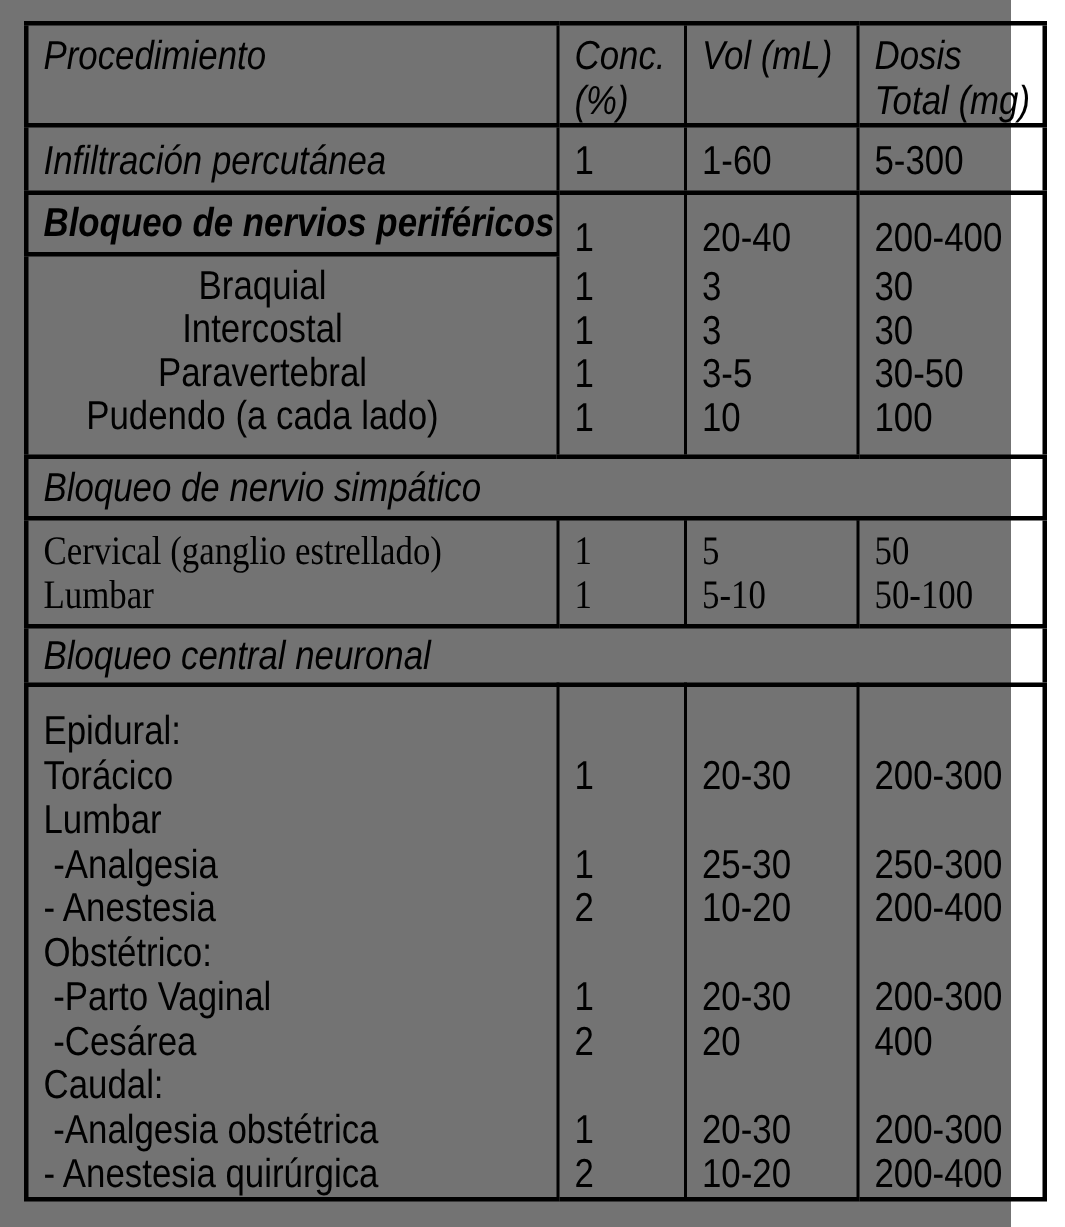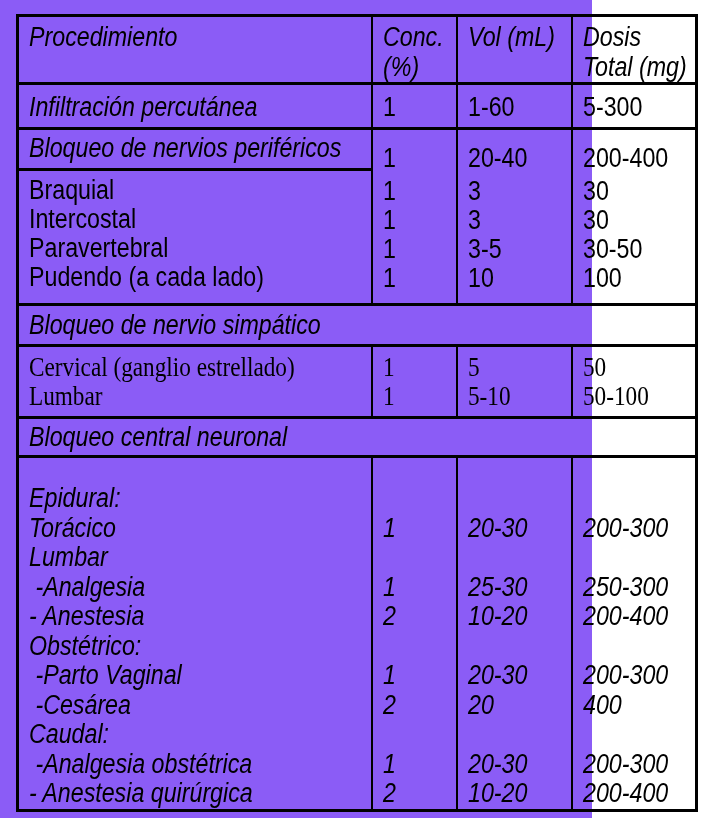--- a/index.html
+++ b/index.html
@@ -2,21 +2,21 @@
 <html><head>
 <meta charset="utf-8">
 <style>
   * { box-sizing: border-box; margin: 0; padding: 0; }
   html, body { background: #ffffff; }
   body {
     width: 710px; height: 818px;
     font-family: "Liberation Sans", sans-serif;
     font-size: 27px; color: #000;
   }
-  .page { position: relative; width: 592px; height: 818px; background: #8b5cf6; }
+  .page { position: relative; width: 674px; height: 818px; background: #737373; }
 
   table.dose-table {
     position: absolute; left: 16px; top: 14px;
     width: 679px;
     border-collapse: collapse; table-layout: fixed;
     border: 3px solid #000;
   }
   td {
     border: 2px solid #000;
     border-top-width: 3px; border-bottom-width: 3px;
@@ -32,34 +32,34 @@
   .it .line, .line.it { font-style: italic; }
 
   
   .r-header td { height: 68px; padding-top: 5px; }
   .r-header .line { height: 30px; line-height: 30px; }
 
   
   .r-infil td { height: 45px; padding-top: 8px; }
 
   
-  .r-perif-label td.group-label { height: 41px; padding-top: 4px; }
-  .r-perif-items td { height: 135px; padding-top: 5px; }
+  .r-perif-label td.group-label { height: 41px; padding-top: 4px; font-weight: bold; }
+  .r-perif-items td { height: 135px; padding-top: 5px; text-align: center; }
   td.vcell { padding-top: 14px; }
   .vcell .gline { margin-bottom: 4px; }
 
   
   .r-span td { height: 41px; padding-top: 5px; }
   .r-central-label td { height: 39px; padding-top: 4px; }
 
   
   .r-simp td { height: 72px; padding-top: 6px; font-family: Liberation Serif, serif; }
 
   
-  .r-central td { height: 340px; padding-top: 26px; font-style: italic; }
+  .r-central td { height: 340px; padding-top: 15px; }
   .r-central .line { height: 29.5px; }
 </style>
 </head>
 <body>
 
 <div class="page">
   <table class="dose-table">
     <colgroup>
       <col style="width:354px">
       <col style="width:85px">

